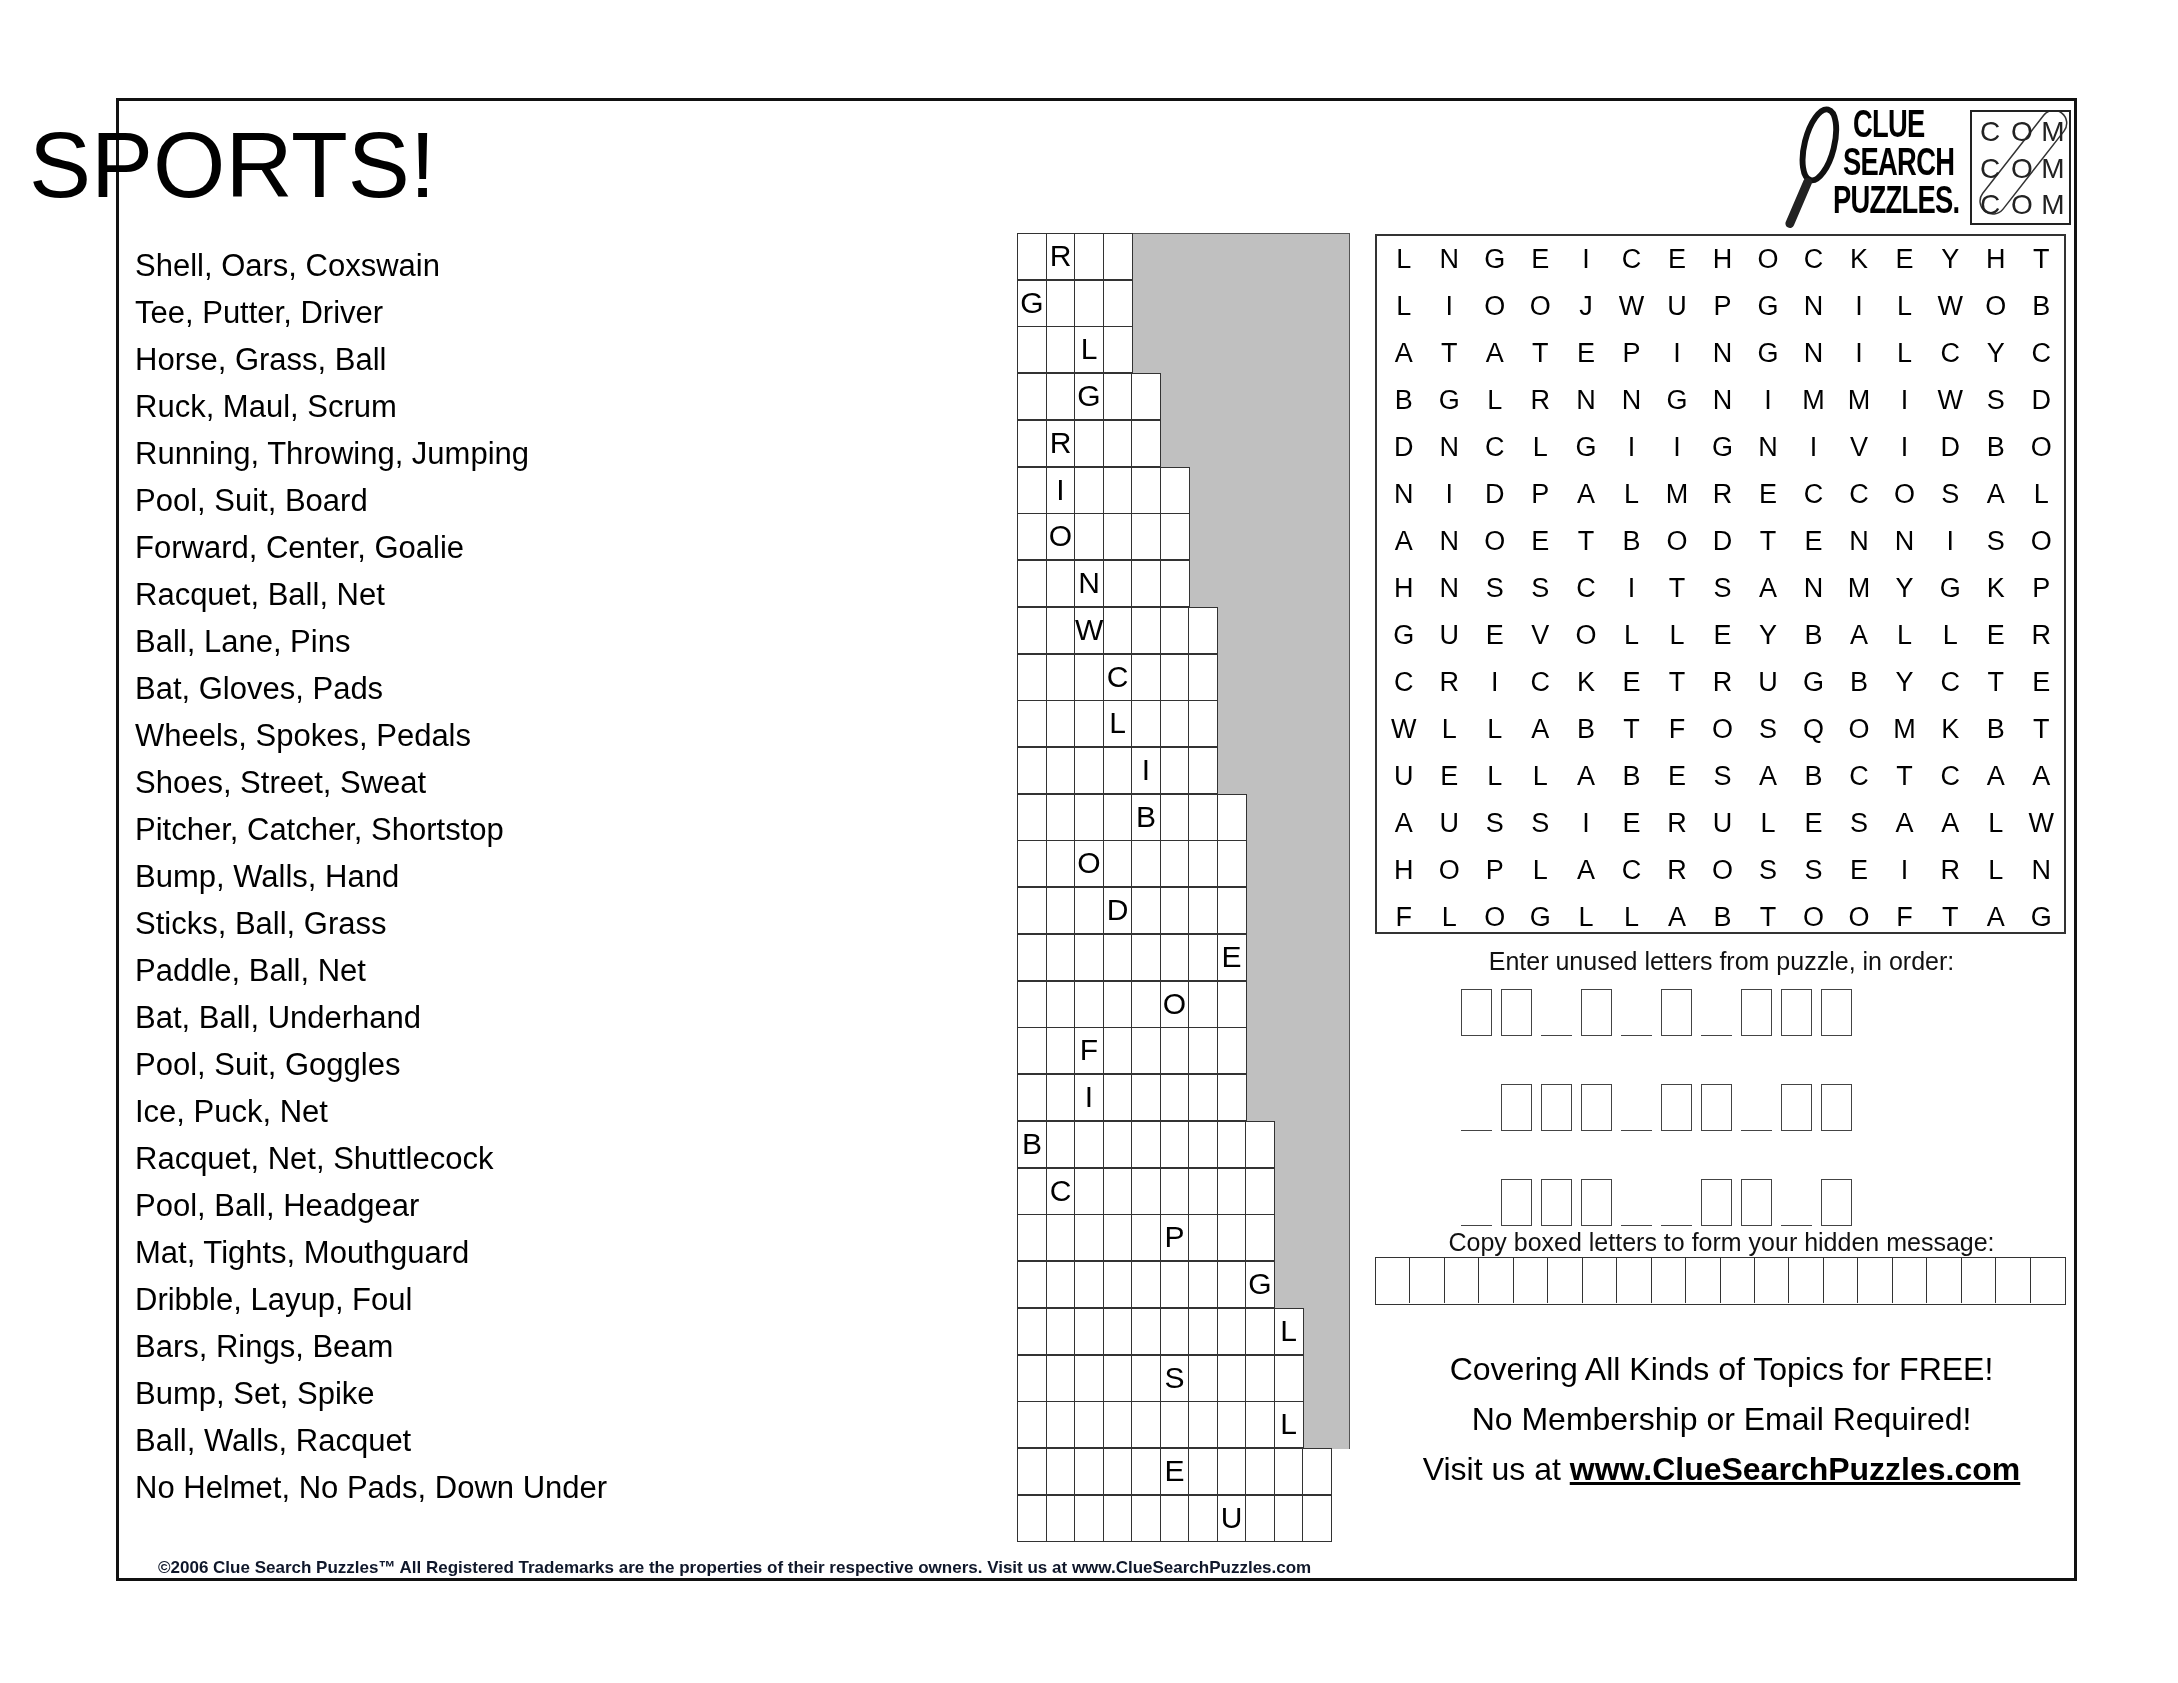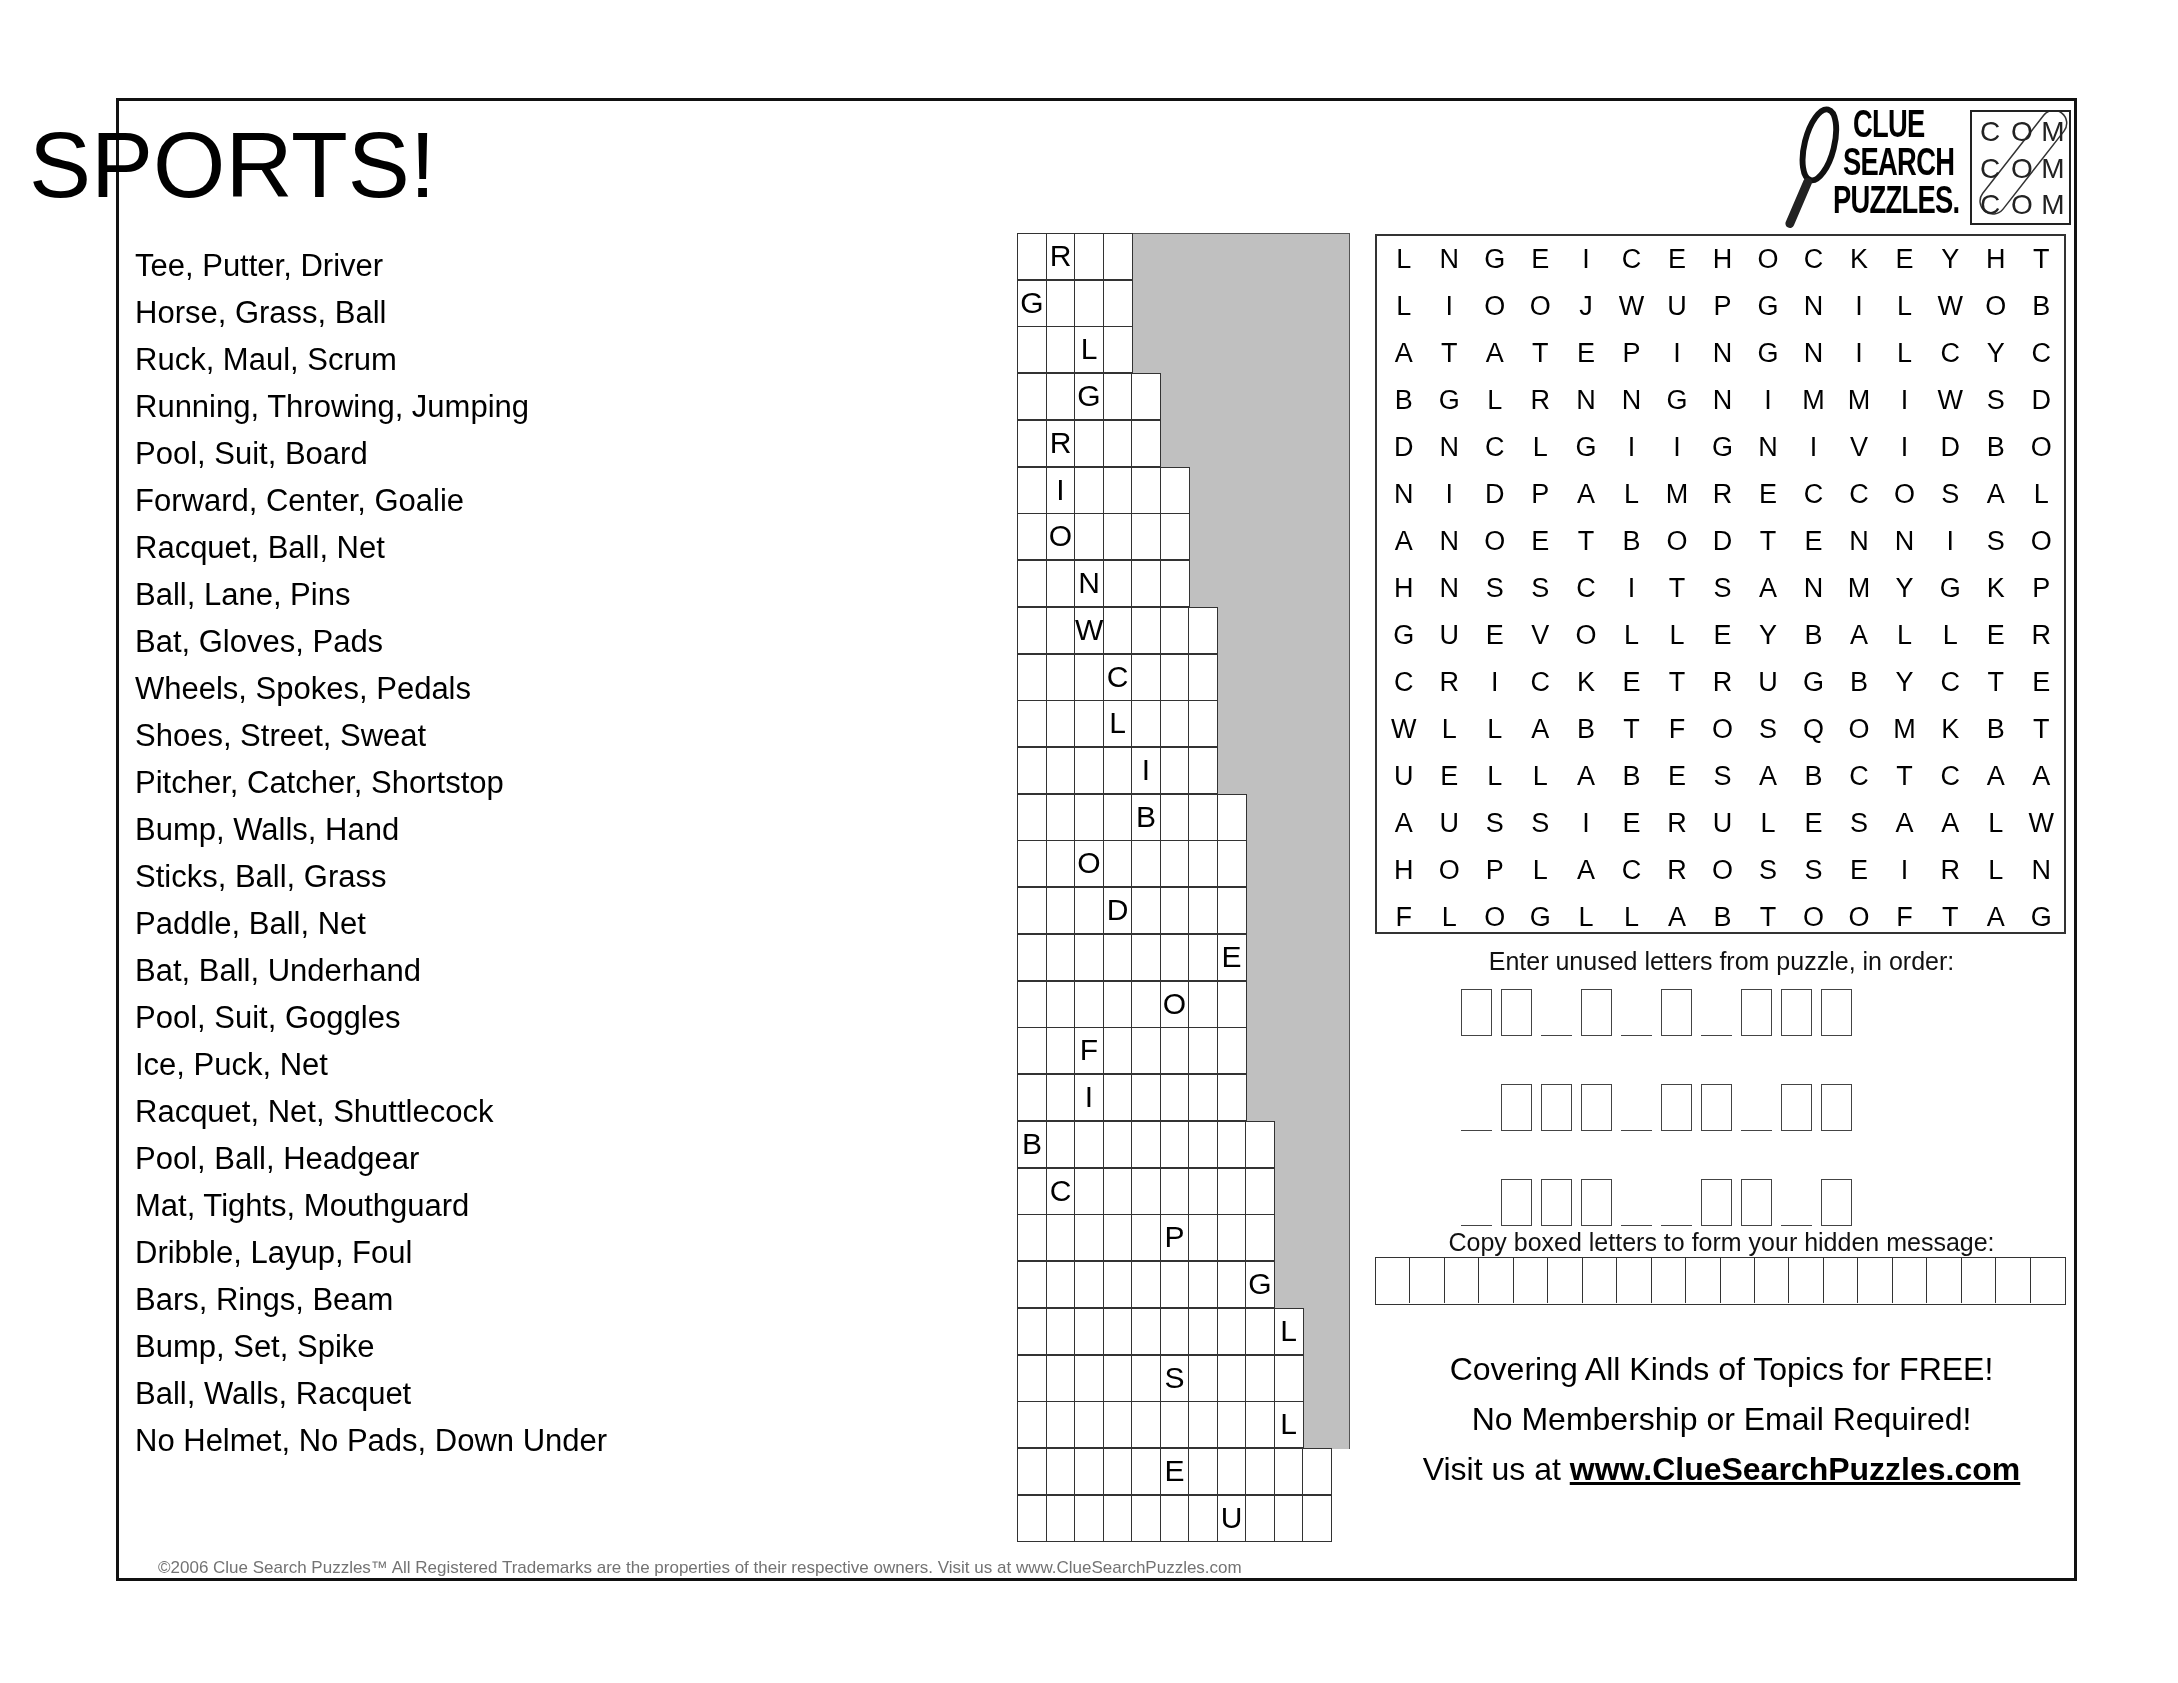--- a/index.html
+++ b/index.html
@@ -41,21 +41,21 @@
   .slot-line { width:31px; height:47px; border-bottom:1.5px solid #444; box-sizing:border-box; margin-right:9px; }
 
   .msg { position:absolute; left:1375px; top:1257px; height:48px; display:flex; border:1.5px solid #333; box-sizing:border-box; }
   .msg-cell { width:35px; height:45px; border-right:1.5px solid #333; box-sizing:border-box; }
   .msg-cell:last-child { border-right:none; }
 
   .promo { position:absolute; left:1375px; width:693px; top:1344px; text-align:center; font-size:32px; }
   .promo div { height:50px; line-height:50px; }
   .promo a { color:#000; text-decoration:underline;font-weight:bold; }
 
-  .copyright { position:absolute; left:158px; top:1558px; font-size:17px; color:#737373; }
+  .copyright { position:absolute; left:158px; top:1558px; font-size:17px; color:#0f172a;font-weight:bold; }
 </style>
 </head>
 <body>
 
 <div class="frame"></div>
 
 <div class="title"><span>SPORTS!</span></div>
 
 <div class="logo">
   <svg class="glass" viewBox="0 0 60 124" width="59" height="123">
@@ -77,20 +77,21 @@
       <div class="cell" style="left: 3px; top: 39px;">C</div>
       <div class="cell" style="left: 35px; top: 39px;">O</div>
       <div class="cell" style="left: 66px; top: 39px;">M</div>
       <div class="cell" style="left: 3px; top: 75px;">C</div>
       <div class="cell" style="left: 35px; top: 75px;">O</div>
       <div class="cell" style="left: 66px; top: 75px;">M</div>
     </div>
 </div>
 
 <div class="clues" id="clues">
+    <div class="clue">Shell, Oars, Coxswain</div>
     <div class="clue">Tee, Putter, Driver</div>
     <div class="clue">Horse, Grass, Ball</div>
     <div class="clue">Ruck, Maul, Scrum</div>
     <div class="clue">Running, Throwing, Jumping</div>
     <div class="clue">Pool, Suit, Board</div>
     <div class="clue">Forward, Center, Goalie</div>
     <div class="clue">Racquet, Ball, Net</div>
     <div class="clue">Ball, Lane, Pins</div>
     <div class="clue">Bat, Gloves, Pads</div>
     <div class="clue">Wheels, Spokes, Pedals</div>

